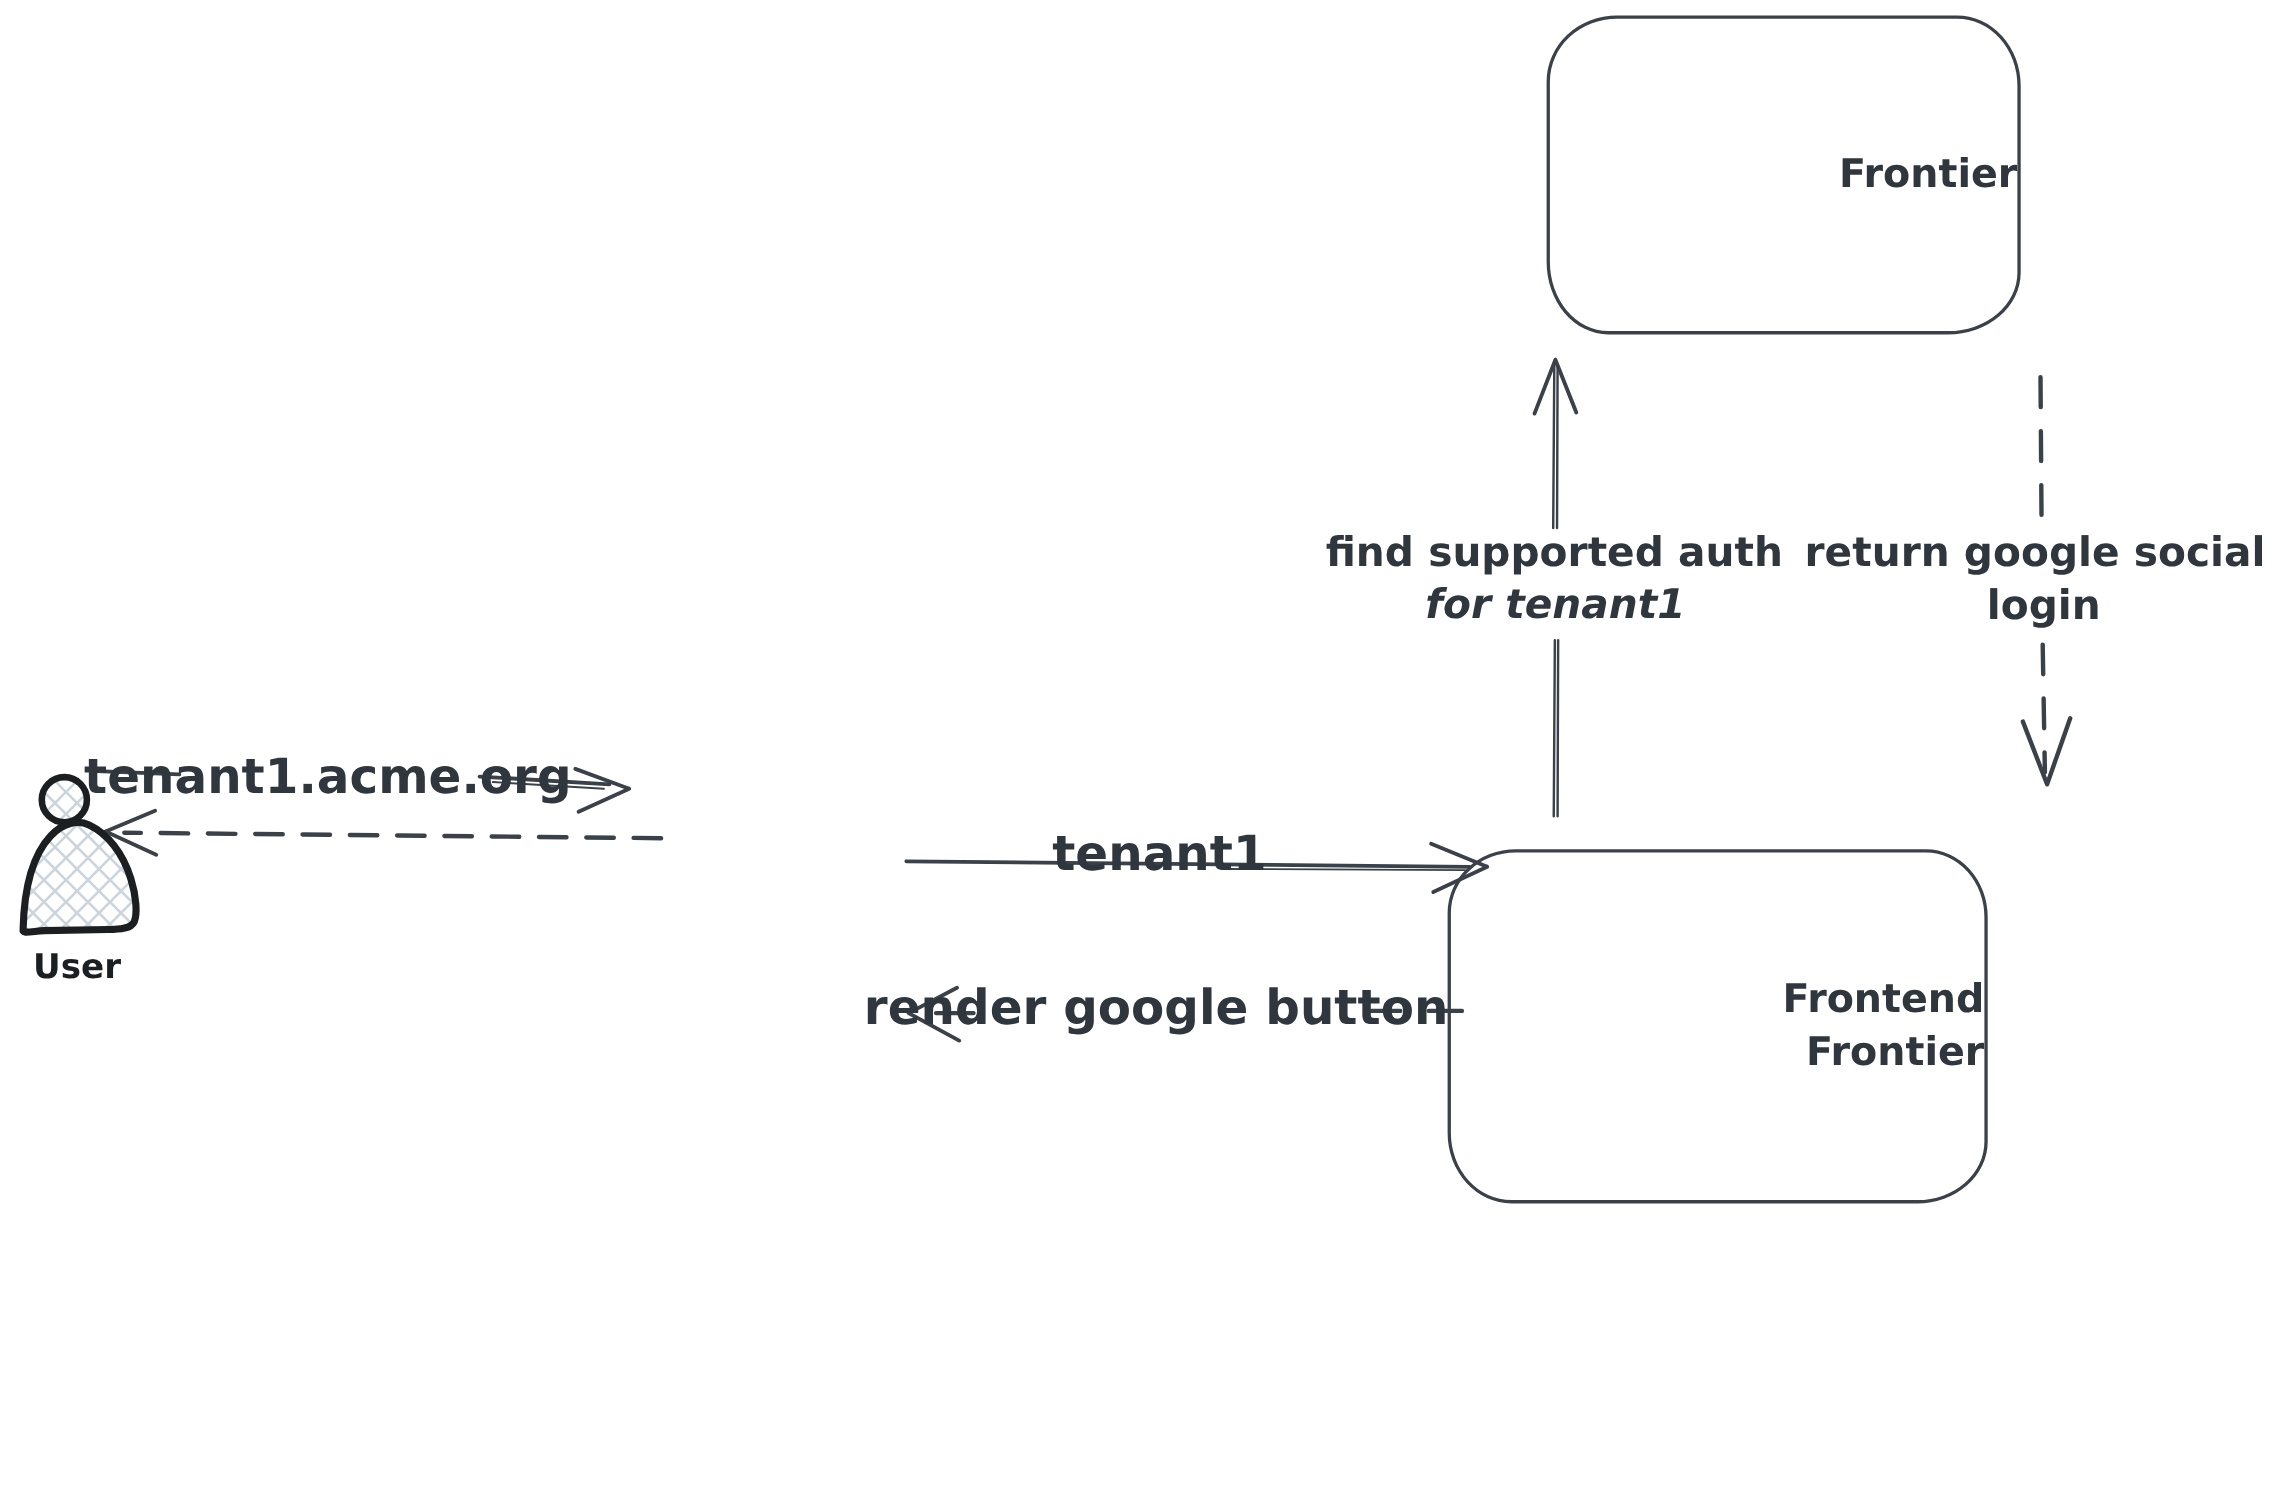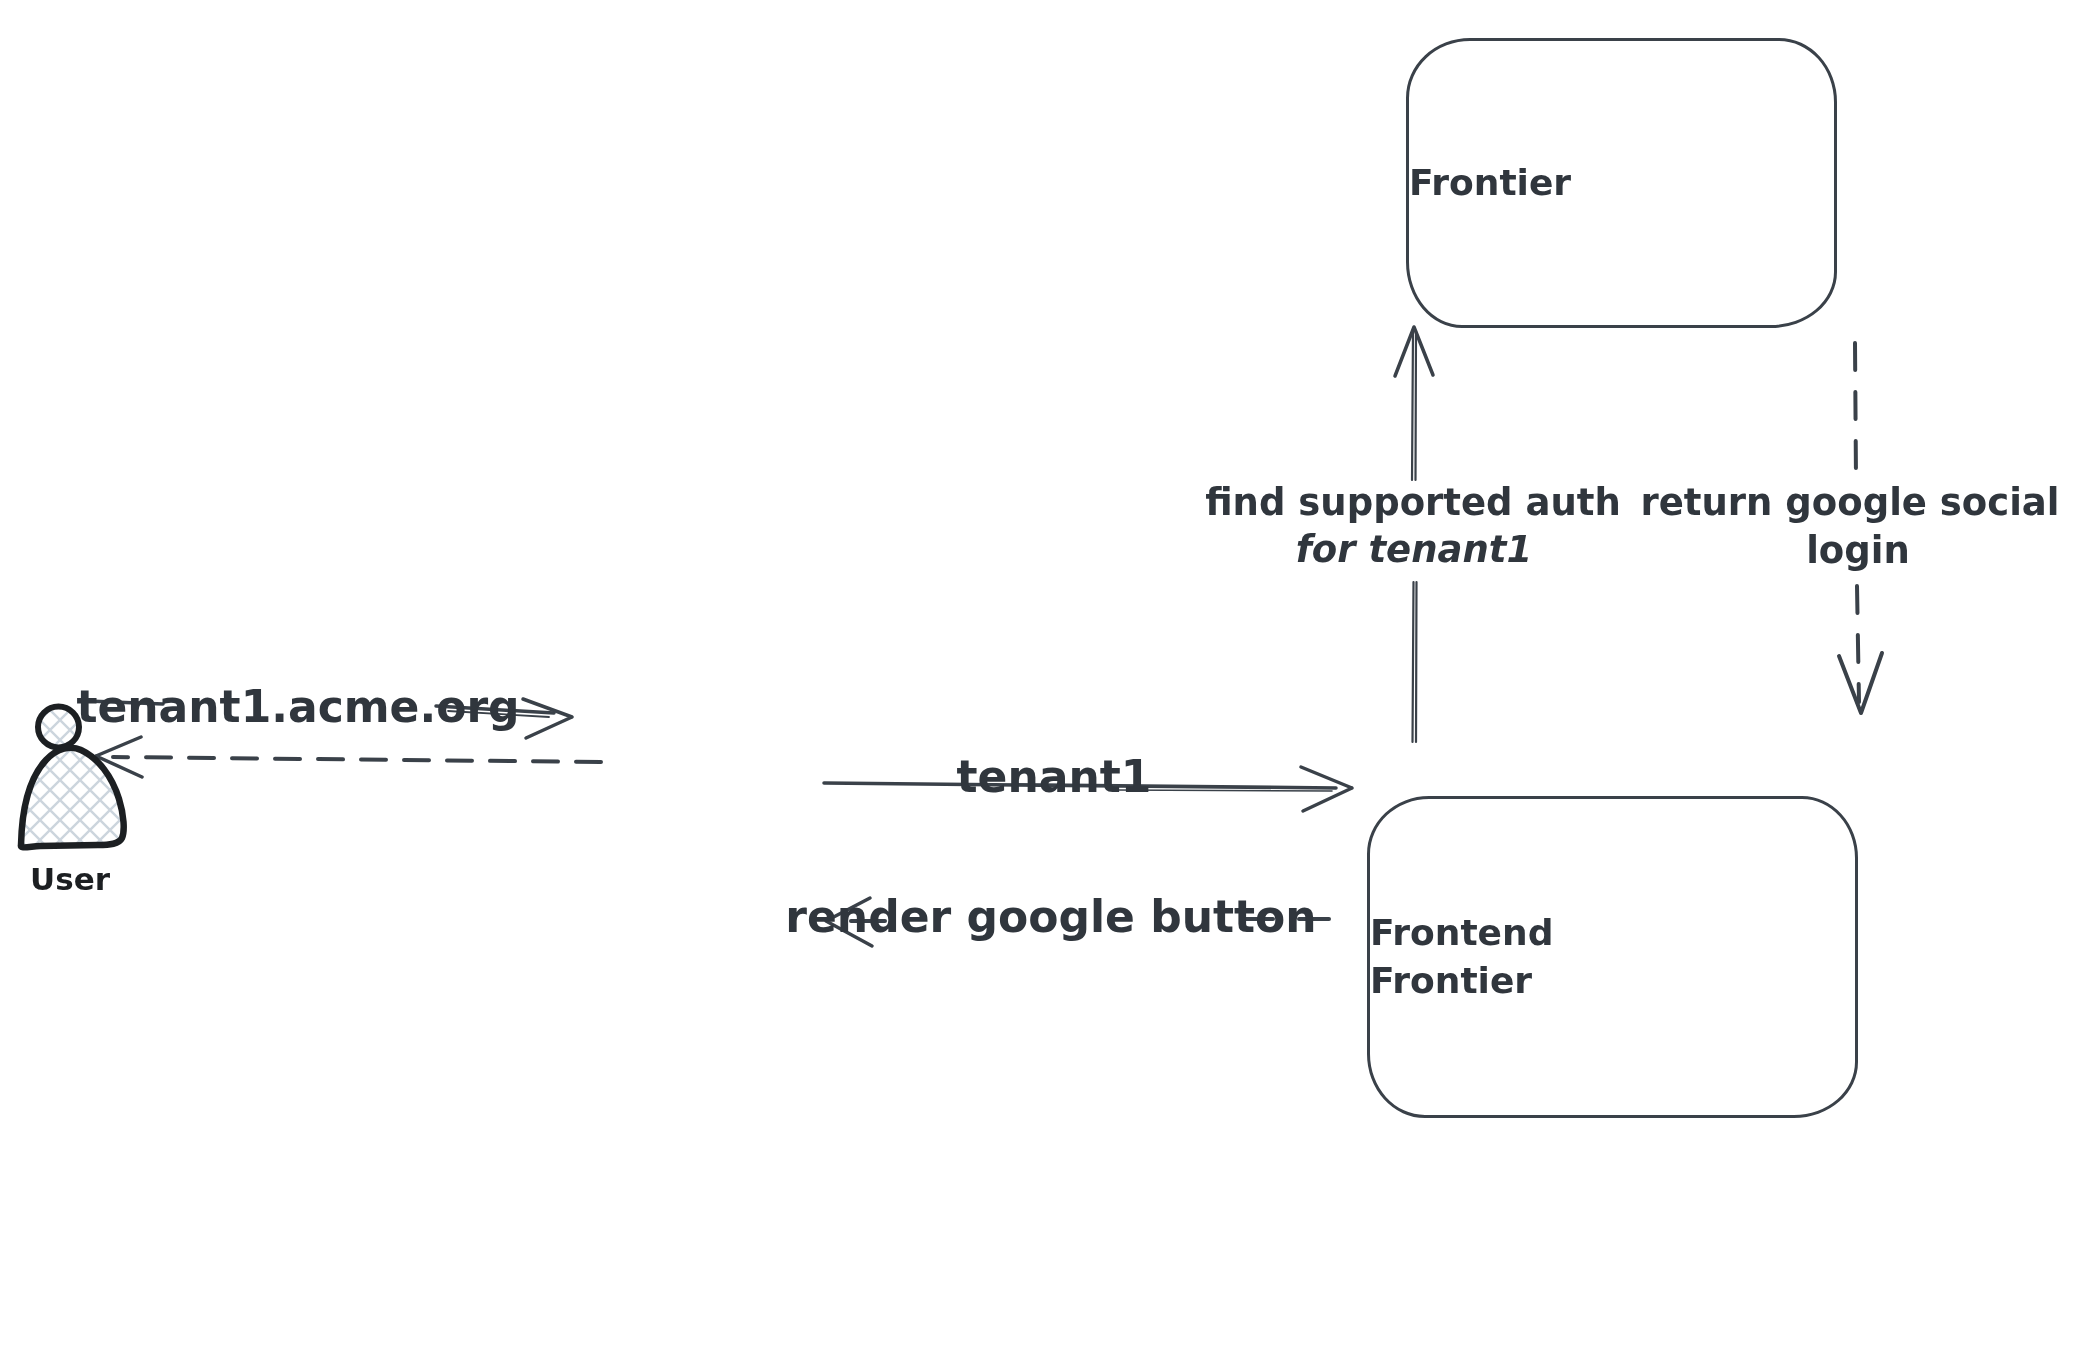--- a/index.html
+++ b/index.html
@@ -18,31 +18,30 @@
     color:var(--text);
     overflow:hidden;
   }
   .layer{position:absolute;left:0;top:0;pointer-events:none;}
   .arrows{color:var(--stroke);}
   .usericon{color:var(--icon_stroke);}
   .node{
     position:absolute;
     border:3px solid var(--stroke);
     background:transparent;
-    display:flex;flex-direction:column;align-items:flex-start;justify-content:center;
+    display:flex;flex-direction:column;align-items:flex-end;justify-content:center;
     text-align:center;
-    margin-top:24px;
   }
   .node .nlabel{
     font-size:36px;font-weight:600;line-height:1.32;color:var(--text);
     white-space:nowrap;
   }
   .node.lb{left:608px;top:101px;width:196px;height:1252px;border-radius:56px 50px 60px 52px / 52px 58px 50px 60px;}
   .node.frontier{left:1406px;top:14px;width:425px;height:284px;border-radius:64px 58px 66px 56px / 60px 64px 56px 66px;}
-  .node.fm{left:1367px;top:772px;width:485px;height:316px;border-radius:62px 56px 64px 58px / 58px 62px 56px 64px;}
+  .node.fm{left:1316px;top:772px;width:485px;height:316px;border-radius:62px 56px 64px 58px / 58px 62px 56px 64px;}
   .elabel{
     position:absolute;
     transform:translate(-50%,-50%);
     font-size:44px;font-weight:600;color:var(--text);
     white-space:nowrap;line-height:1.1;
   }
   .elabel.big{font-size:37px;}
   .elabel.userlbl{font-size:31px;font-weight:700;color:var(--icon_stroke);}
 </style>
 </head>

